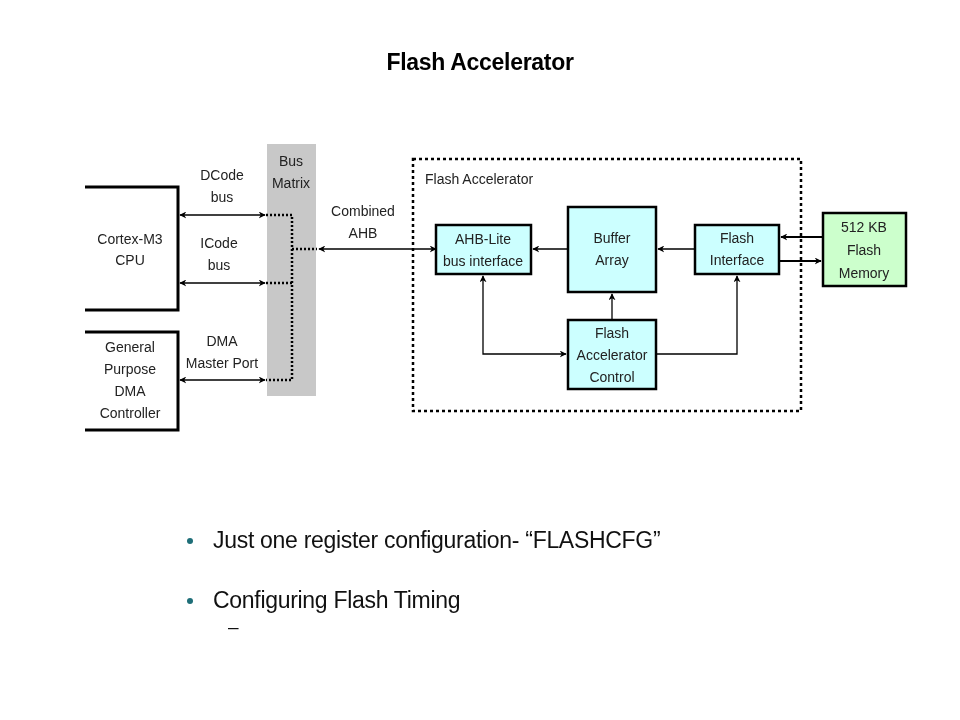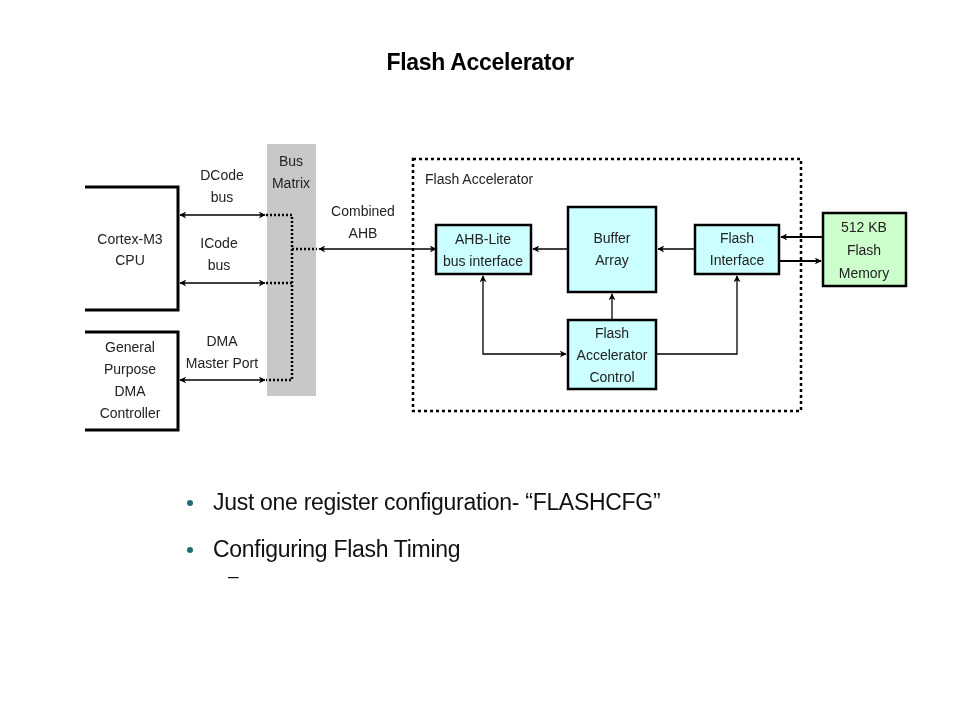--- a/index.html
+++ b/index.html
@@ -2,25 +2,25 @@
 <html><head>
 <meta charset="utf-8">
 <style>
   html, body { margin: 0; padding: 0; background: #ffffff; }
   body { width: 960px; height: 720px; position: relative; overflow: hidden;
          font-family: "Liberation Sans", sans-serif; color: #000; }
   .title { position: absolute; left: 0; width: 960px; top: 49px; text-align: center;
            font-weight: bold; font-size: 23px; letter-spacing: -0.3px; }
   svg.diagram { position: absolute; left: 0; top: 0; }
   svg text { font-family: "Liberation Sans", sans-serif; fill: #222; }
-  .bullets { position: absolute; left: 186px; top: 488px; }
+  .bullets { position: absolute; left: 186px; top: 526px; }
   .b1, .b2 { position: relative; padding-left: 27px; font-size: 23px; line-height: 28px; color: #111; letter-spacing: -0.3px; }
   .b1::before, .b2::before { content: ""; position: absolute; left: 1px; top: 12px; width: 6px; height: 6px;
            border-radius: 50%; background: #1e6e78; }
-  .b2 { margin-top: 19px; }
+  .b2 { margin-top: 32px; }
   .sub { position: relative; padding-left: 75px; font-size: 19px; line-height: 24px; color: #111; margin-top: 1px; }
   .sub .dash { position: absolute; left: 42px; }
 </style>
 </head>
 <body>
 
 <div class="title">Flash Accelerator</div>
 
 <svg class="diagram" width="960" height="720" viewBox="0 0 960 720">
   <defs>

